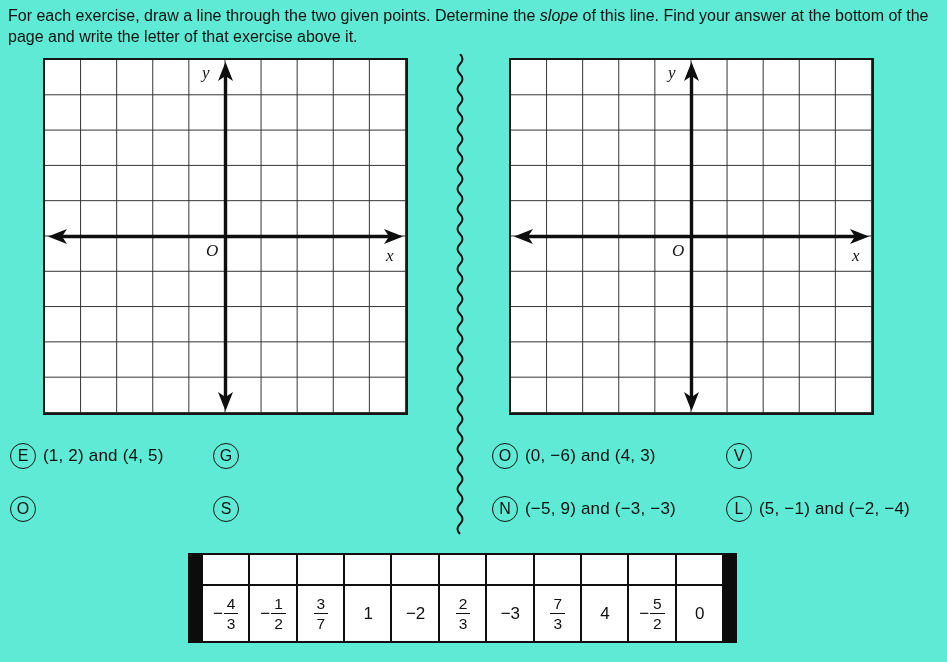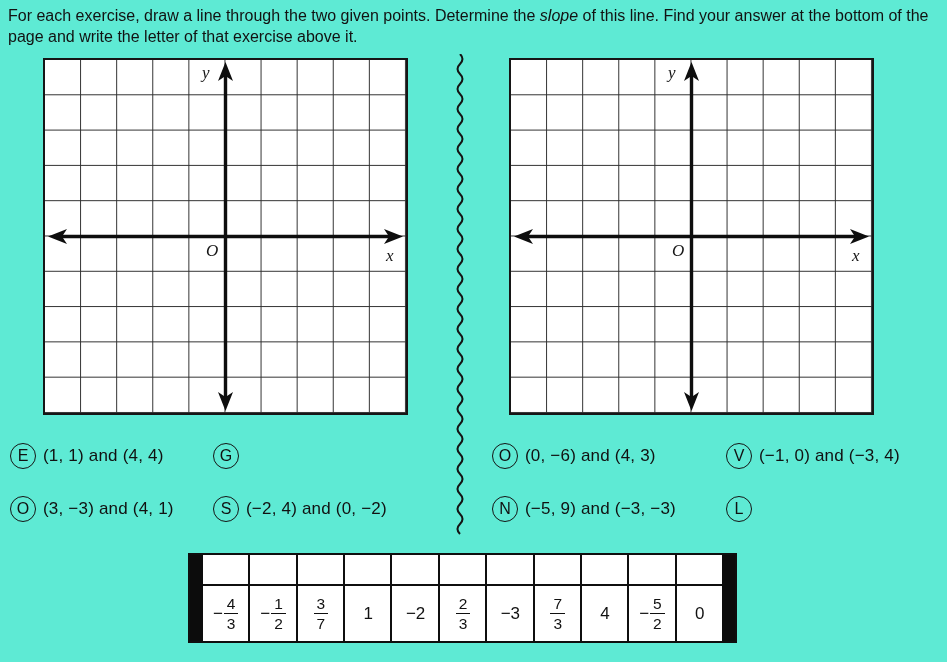--- a/index.html
+++ b/index.html
@@ -104,48 +104,46 @@
     <span class="axis-label xlab">x</span>
     <span class="axis-label olab">O</span>
   </div>
 
   <svg class="squiggle" width="14" height="482" viewBox="0 0 14 482">
     <path fill="none" stroke="#141414" stroke-width="2" d="M7 0q5 5 0 10q-5 5 0 10q5 5 0 10q-5 5 0 10q5 5 0 10q-5 5 0 10q5 5 0 10q-5 5 0 10q5 5 0 10q-5 5 0 10q5 5 0 10q-5 5 0 10q5 5 0 10q-5 5 0 10q5 5 0 10q-5 5 0 10q5 5 0 10q-5 5 0 10q5 5 0 10q-5 5 0 10q5 5 0 10q-5 5 0 10q5 5 0 10q-5 5 0 10q5 5 0 10q-5 5 0 10q5 5 0 10q-5 5 0 10q5 5 0 10q-5 5 0 10q5 5 0 10q-5 5 0 10q5 5 0 10q-5 5 0 10q5 5 0 10q-5 5 0 10q5 5 0 10q-5 5 0 10q5 5 0 10q-5 5 0 10q5 5 0 10q-5 5 0 10q5 5 0 10q-5 5 0 10q5 5 0 10q-5 5 0 10q5 5 0 10q-5 5 0 10"></path>
   </svg>
 
   <div class="exercise ex-row1 ex-lc1">
     <span class="circle-letter">E</span>
-    <span class="points">(1, 1) and (4, 4)</span>
+    <span class="points">(1, 2) and (4, 5)</span>
   </div>
   <div class="exercise ex-row1 ex-lc2">
     <span class="circle-letter">G</span>
   </div>
   <div class="exercise ex-row2 ex-lc1">
     <span class="circle-letter">O</span>
-    <span class="points">(3, −3) and (4, 1)</span>
   </div>
   <div class="exercise ex-row2 ex-lc2">
     <span class="circle-letter">S</span>
-    <span class="points">(−2, 4) and (0, −2)</span>
   </div>
 
   <div class="exercise ex-row1 ex-rc1">
     <span class="circle-letter">O</span>
     <span class="points">(0, −6) and (4, 3)</span>
   </div>
   <div class="exercise ex-row1 ex-rc2">
     <span class="circle-letter">V</span>
-    <span class="points">(−1, 0) and (−3, 4)</span>
   </div>
   <div class="exercise ex-row2 ex-rc1">
     <span class="circle-letter">N</span>
     <span class="points">(−5, 9) and (−3, −3)</span>
   </div>
   <div class="exercise ex-row2 ex-rc2">
     <span class="circle-letter">L</span>
+    <span class="points">(5, −1) and (−2, −4)</span>
   </div>
 
   <div class="strip">
     <div class="bar"></div>
     <div class="cols">
 
       <div class="col">
         <div class="blank"></div>
         <div class="val">
           <span class="sign">−</span>

